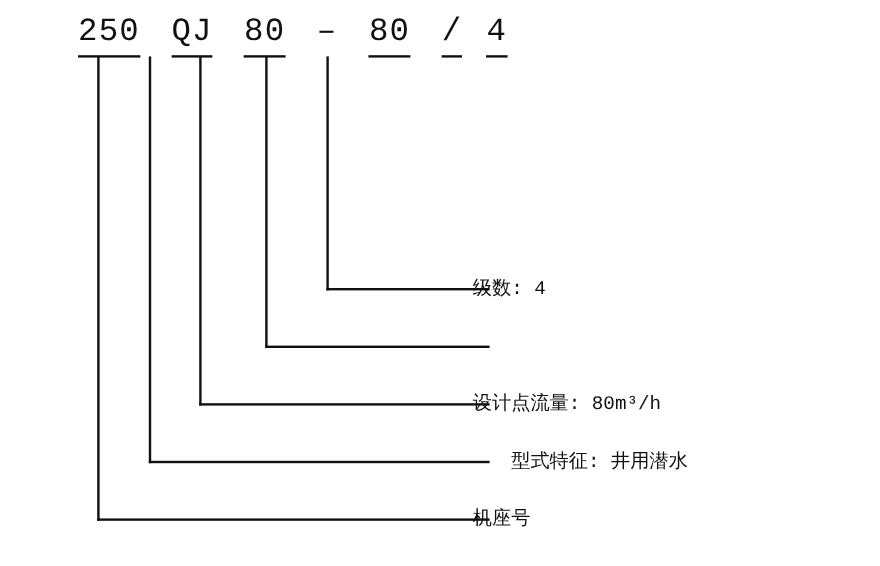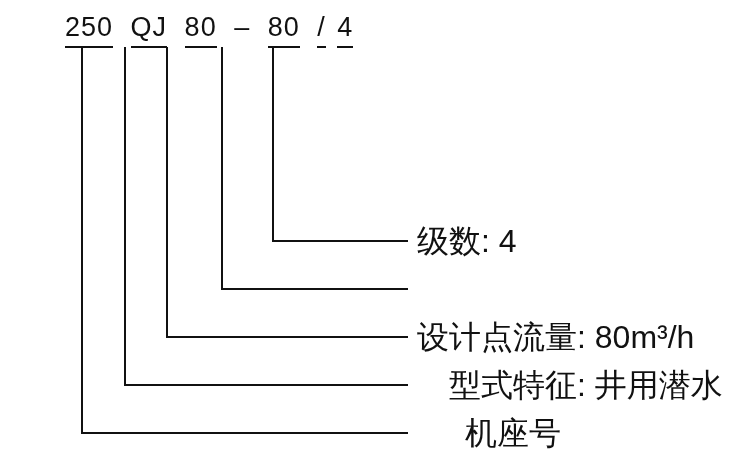--- a/index.html
+++ b/index.html
@@ -5,21 +5,21 @@
   html, body {
     margin: 0;
     padding: 0;
     background: #ffffff;
   }
   .canvas {
     position: relative;
     width: 733px;
     height: 472px;
     background: #ffffff;
-    font-family: Liberation Sans, sans-serif;
+    font-family: Liberation Mono, monospace;
     color: #111111;
     overflow: hidden;
   }
 
   
   .model-code {
     position: absolute;
     left: 65px;
     top: 12px;
     font-size: 27px;
@@ -65,30 +65,30 @@
 
   .hline.c-stages { left: 272px; top: 240px; width: 136px; }
   .hline.c-head   { left: 221px; top: 288px; width: 187px; }
   .hline.c-flow   { left: 166px; top: 336px; width: 242px; }
   .hline.c-type   { left: 124px; top: 384px; width: 284px; }
   .hline.c-frame  { left: 81px;  top: 432px; width: 327px; }
 
   
   .callout-label {
     position: absolute;
-    left: 417px;
-    font-size: 32px;
+    left: 394px;
+    font-size: 16px;
     line-height: 30px;
     white-space: nowrap;
   }
   .callout-label.c-stages { top: 226px; }
   .callout-label.c-head   { top: 274px; }
   .callout-label.c-flow   { top: 322px; text-align: center; }
   .callout-label.c-type   { top: 370px; margin-left: 32px; }
-  .callout-label.c-frame  { top: 418px; margin-left: 48px; }
+  .callout-label.c-frame  { top: 418px; }
 </style>
 </head>
 <body>
 
 <div class="canvas">
 
   <div class="model-code">
     <span class="tok u">250</span>
     <span class="tok u">QJ</span>
     <span class="tok u">80</span>

